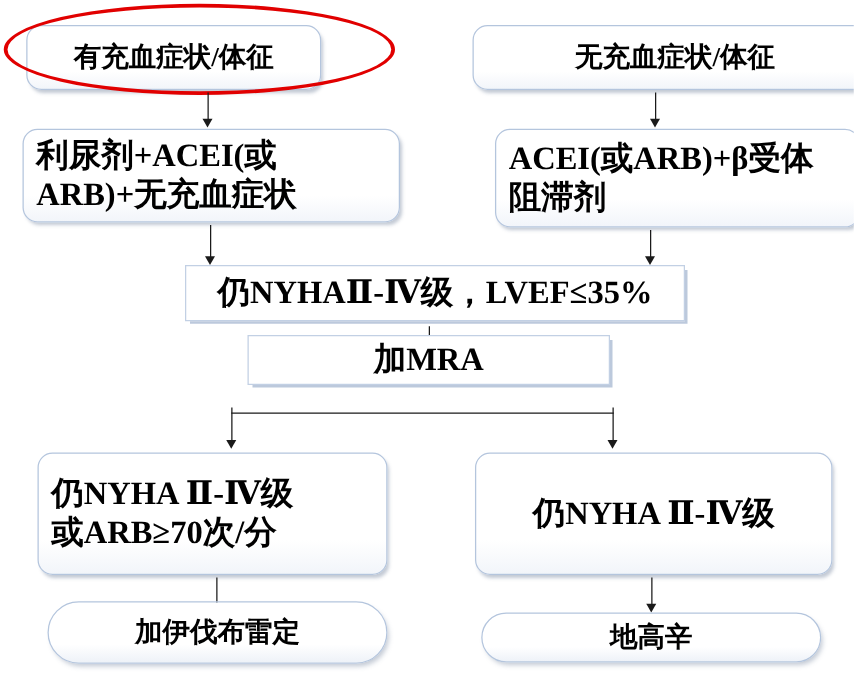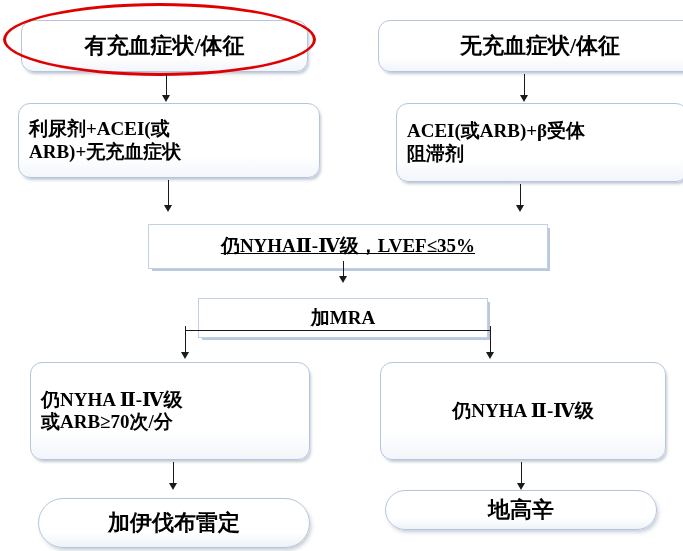--- a/index.html
+++ b/index.html
@@ -55,21 +55,21 @@
   }
 
   .node .txt {
     display: block;
   }
   .align-left  { text-align: left;  padding-left: 10px; padding-right: 6px; }
   .align-center{ text-align: center; }
 
   
   .fs-lg  { font-size: 22px; }
-  .fs-md  { font-size: 19px; }
+  .fs-md  { font-size: 26px; }
 
   
   .vline {
     position: absolute;
     width: 0;
     border-left: 1.6px solid #1a1a1a;
   }
   .hline {
     position: absolute;
     height: 0;
@@ -91,21 +91,21 @@
     border-radius: 50%;
     background: transparent;
     pointer-events: none;
   }
 </style>
 </head>
 <body>
 
 <div id="chart">
 
-  <div class="node rounded align-center fs-lg" style="left:21px; top:20px; width:287px; height:52px;">
+  <div class="node rounded align-center fs-lg" style="left:21px; top:20px; width:236px; height:52px;">
     <span class="txt">有充血症状/体征</span>
   </div>
 
   <div class="highlight-ellipse" style="left:3px; top:3px; width:307px; height:67px;"></div>
 
   <div class="node rounded align-center fs-lg" style="left:378px; top:20px; width:324px; height:52px;">
     <span class="txt">无充血症状/体征</span>
   </div>
 
   <div class="vline" style="left:166px; top:74px; height:22px;"></div>
@@ -123,28 +123,28 @@
     <span class="txt">ACEI(或ARB)+β受体</span>
     <span class="txt">阻滞剂</span>
   </div>
 
   <div class="vline" style="left:168px; top:180px; height:26px;"></div>
   <div class="arrowhead" style="left:163.5px; top:205px;"></div>
 
   <div class="vline" style="left:520px; top:184px; height:22px;"></div>
   <div class="arrowhead" style="left:515.5px; top:205px;"></div>
 
-  <div class="node sharp align-center fs-md" style="left:148px; top:224px; width:400px; height:45px;text-decoration:underline;">
+  <div class="node sharp align-center fs-md" style="left:148px; top:212px; width:400px; height:45px;">
     <span class="txt">仍NYHAⅡ-Ⅳ级，LVEF≤35%</span>
   </div>
 
   <div class="vline" style="left:343px; top:261px; height:16px;"></div>
   <div class="arrowhead" style="left:338.5px; top:276px;"></div>
 
-  <div class="node sharp align-center fs-md" style="left:198px; top:298px; width:290px; height:40px;">
+  <div class="node sharp align-center fs-md" style="left:198px; top:268px; width:290px; height:40px;">
     <span class="txt">加MRA</span>
   </div>
 
   <div class="hline" style="left:185px; top:330px; width:306px;"></div>
   <div class="vline" style="left:185px; top:326px; height:28px;"></div>
   <div class="arrowhead" style="left:180.5px; top:352px;"></div>
 
   <div class="vline" style="left:490px; top:326px; height:28px;"></div>
   <div class="arrowhead" style="left:485.5px; top:352px;"></div>
 
@@ -156,21 +156,21 @@
   <div class="node rounded align-center fs-md" style="left:380px; top:362px; width:286px; height:98px;">
     <span class="txt">仍NYHA Ⅱ-Ⅳ级</span>
   </div>
 
   <div class="vline" style="left:173px; top:462px; height:22px;"></div>
   <div class="arrowhead" style="left:168.5px; top:483px;"></div>
 
   <div class="vline" style="left:521px; top:462px; height:22px;"></div>
   <div class="arrowhead" style="left:516.5px; top:483px;"></div>
 
-  <div class="node pill align-center fs-lg" style="left:38px; top:498px; width:272px; height:50px;">
+  <div class="node pill align-center fs-lg" style="left:38px; top:481px; width:272px; height:50px;">
     <span class="txt">加伊伐布雷定</span>
   </div>
 
   <div class="node pill align-center fs-lg" style="left:385px; top:490px; width:272px; height:40px;">
     <span class="txt">地高辛</span>
   </div>
 
 </div>
 
 </body></html>

